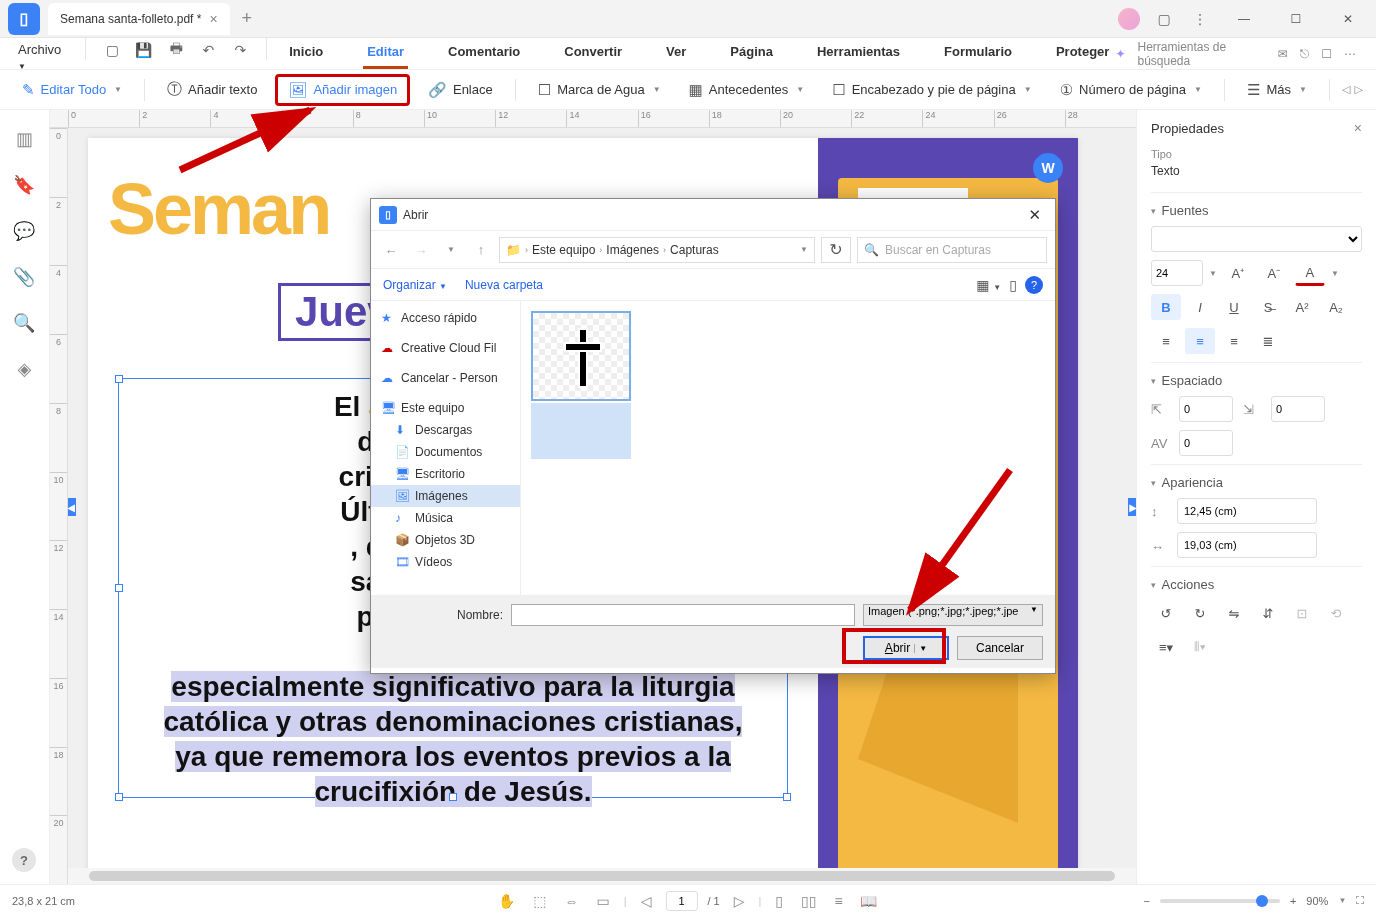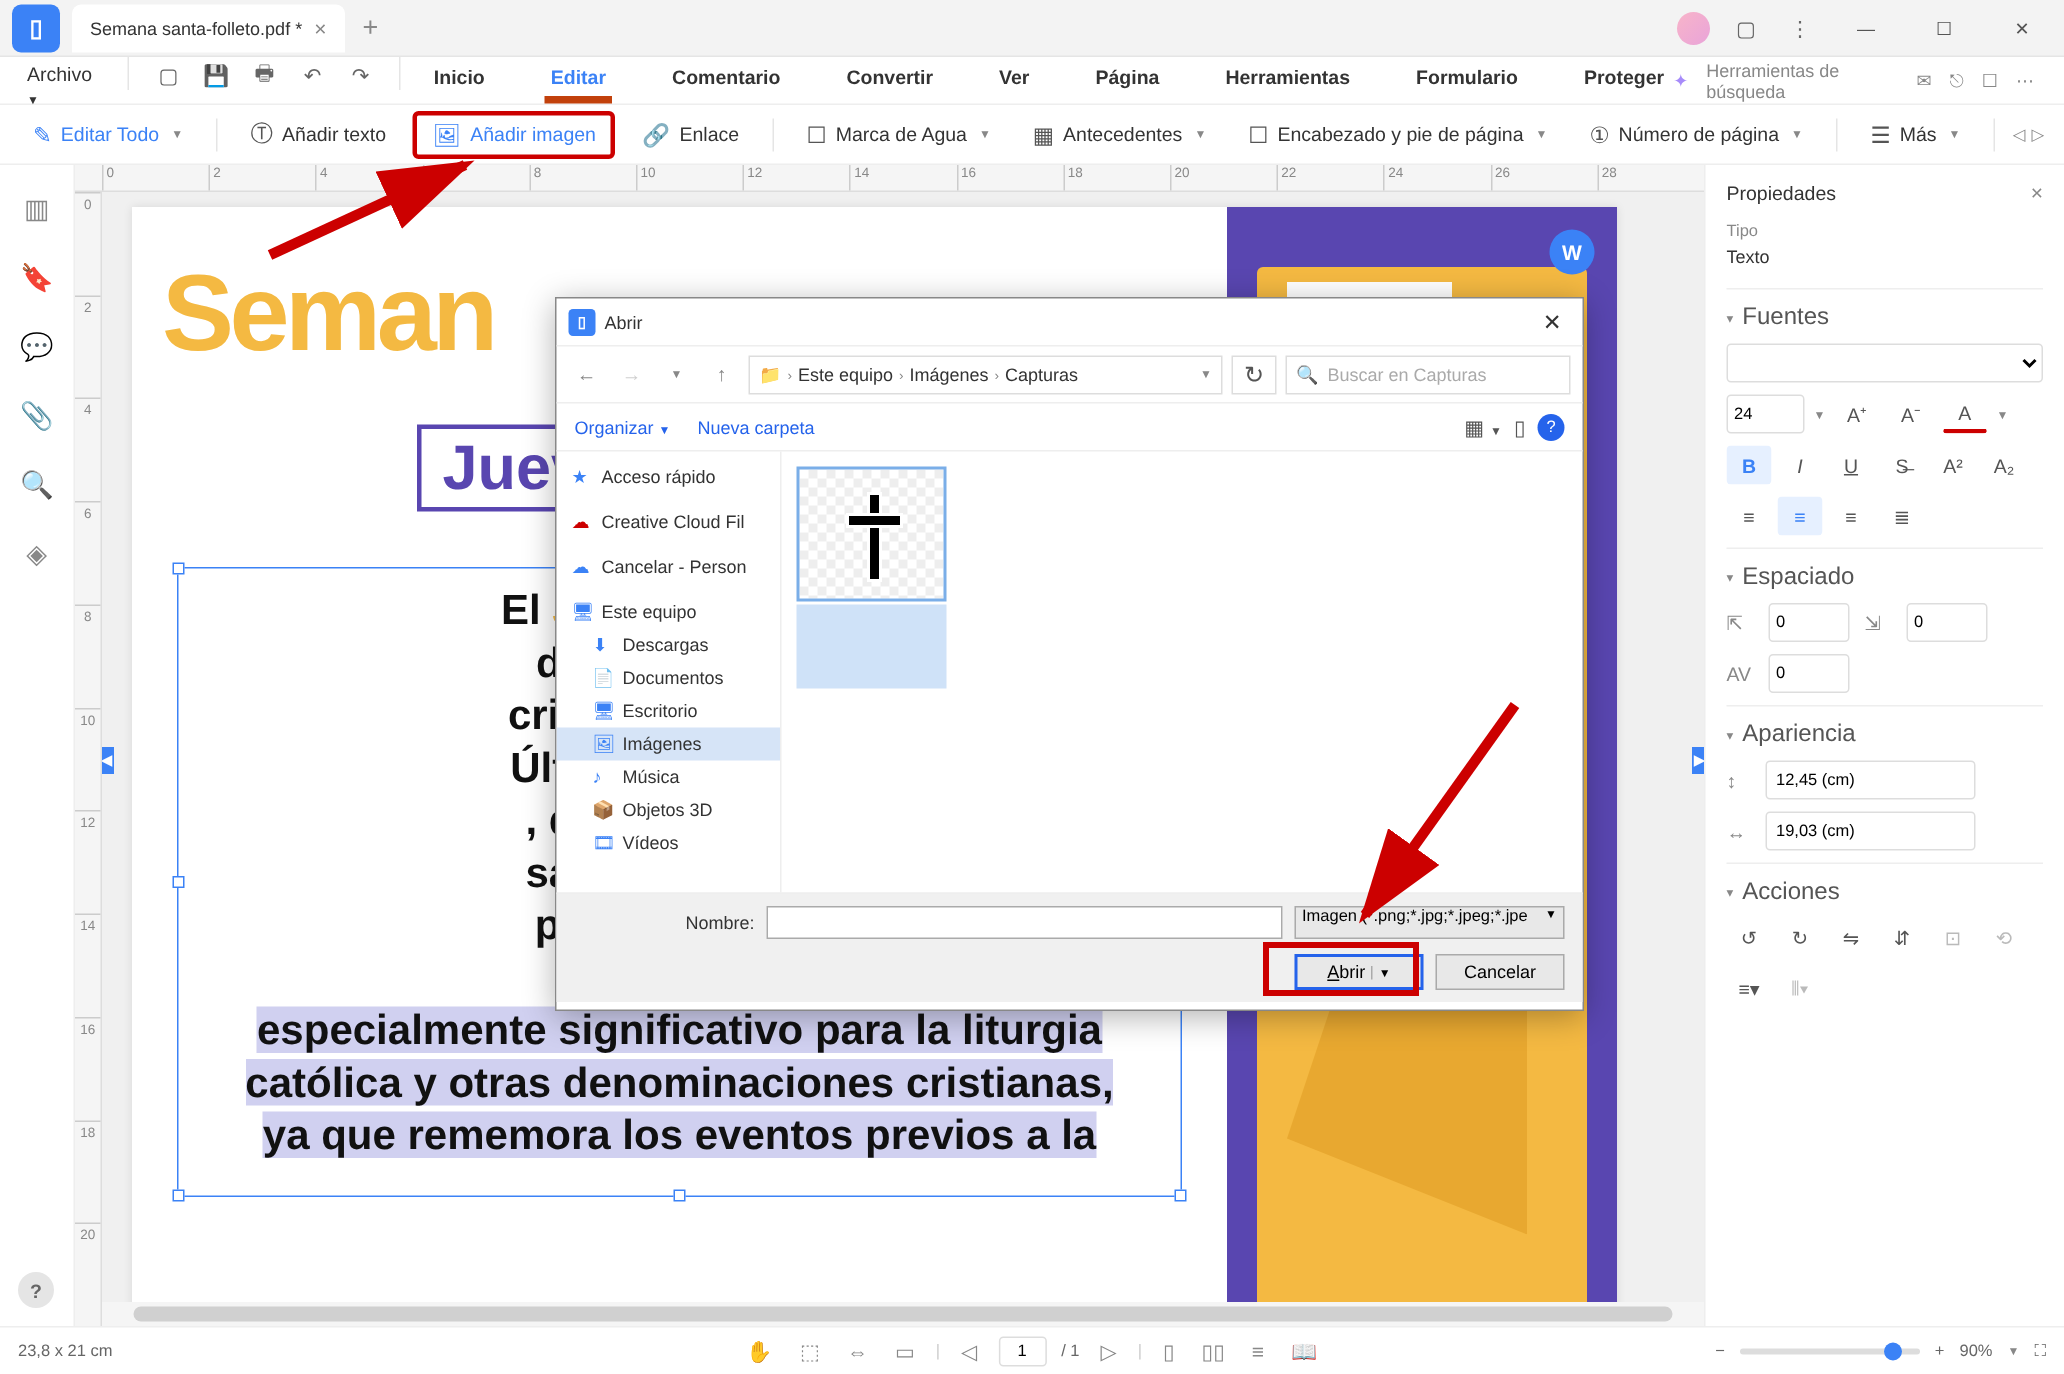--- a/index.html
+++ b/index.html
@@ -16,21 +16,21 @@
 .avatar { width: 22px; height: 22px; border-radius: 50%; background: linear-gradient(135deg, #f8b4c9, #e9a4d9); }
 .win-btn { width: 40px; height: 38px; display: flex; align-items: center; justify-content: center; color: #555; font-size: 12px; }
 
 
 .menu-bar { height: 32px; display: flex; padding: 0 8px; gap: 2px; border-bottom: 1px solid #eee; }
 .file-menu { font-size: 13px; color: #333; padding: 4px 10px; }
 .menu-icons { display: flex; gap: 8px; padding: 0 8px; }
 .menu-icons .ic { width: 24px; height: 24px; display: flex; align-items: center; justify-content: center; color: #666; font-size: 14px; }
 .main-tabs { display: flex; margin-left: 12px; gap: 36px; }
 .main-tab { font-size: 13px; color: #333; padding: 6px 4px; font-weight: 600; }
-.main-tab.active { color: #3b82f6; border-bottom: 5px solid #c2410c; }
+.main-tab.active { color: #3b82f6; border-bottom: 3px solid #c2410c; }
 .search-tools { margin-left: auto; display: flex; align-items: center; gap: 12px; font-size: 12px; color: #888; padding-right: 12px; }
 .sparkle { color: #a78bfa; }
 
 
 .toolbar { height: 40px; display: flex; align-items: center; padding: 0 12px; gap: 8px; border-bottom: 1px solid #eee; }
 .tool-btn { display: flex; align-items: center; gap: 6px; padding: 4px 10px; font-size: 13px; color: #333; border-radius: 4px; }
 .tool-btn .ic { font-size: 15px; color: #555; }
 .tool-btn.primary { color: #3b82f6; }
 .tool-btn.primary .ic { color: #3b82f6; }
 .tool-btn.highlighted { border: 3px solid #cc0000; border-radius: 4px; }
@@ -70,21 +70,21 @@
 .hl-orange { color: #f4b942; }
 .hl-sel { background: #d0d0f0; }
 
 
 .props-panel { width: 240px; border-left: 1px solid #eee; background: #fff; padding: 10px 14px; overflow-y: auto; }
 .props-panel h3 { font-size: 13px; font-weight: 400; color: #333; margin-bottom: 12px; display: flex; justify-content: space-between; align-items: center; }
 .props-panel .close-x { color: #888; font-size: 14px; }
 .prop-label { font-size: 11px; color: #888; margin-bottom: 4px; }
 .prop-value { font-size: 12px; color: #333; margin-bottom: 14px; }
 .section { border-top: 1px solid #eee; padding-top: 10px; margin-top: 6px; }
-.section-head { font-size: 16px; color: #555; margin-bottom: 8px; display: flex; align-items: center; gap: 6px; }
+.section-head { font-size: 13px; color: #555; margin-bottom: 8px; display: flex; align-items: center; gap: 6px; }
 .section-head::before { content: '▾'; font-size: 9px; color: #888; }
 .font-select { width: 100%; height: 26px; border: 1px solid #ddd; border-radius: 3px; font-size: 11px; padding: 0 6px; margin-bottom: 8px; background: #fff; }
 .btn-row { display: flex; gap: 4px; margin-bottom: 8px; flex-wrap: wrap; }
 .fmt-btn { width: 30px; height: 26px; border: 1px solid transparent; border-radius: 3px; display: flex; align-items: center; justify-content: center; font-size: 13px; color: #555; }
 .fmt-btn.active { background: #e6f0ff; color: #3b82f6; font-weight: bold; }
 .size-row { display: flex; gap: 6px; margin-bottom: 8px; align-items: center; }
 .size-input { width: 52px; height: 26px; border: 1px solid #ddd; border-radius: 3px; font-size: 11px; padding: 0 4px; }
 .spacing-row { display: flex; gap: 10px; margin-bottom: 8px; align-items: center; }
 .spacing-row .inp { width: 54px; height: 26px; border: 1px solid #ddd; border-radius: 3px; font-size: 11px; padding: 0 4px; }
 .dim-input { width: 140px; height: 26px; border: 1px solid #ddd; border-radius: 3px; font-size: 11px; padding: 0 6px; margin-left: 8px; }
@@ -319,20 +319,21 @@
           <span>del Triduo Pas</span><br>
           <span>cristiana. Es el dí</span><br>
           <span>Última Cena de J</span><br>
           <span>, durante la cua</span><br>
           <span>sacramento del</span><br>
           <span>pies de sus ap</span><br>
           <span>humildd y</span><br>
           <span class="hl-sel">especialmente significativo para la liturgia</span><br>
           <span class="hl-sel">católica y otras denominaciones cristianas,</span><br>
           <span class="hl-sel">ya que rememora los eventos previos a la</span><br>
+          <span class="hl-sel">crucifixión de Jesús.</span>
         </div>
       </div>
       <div style="position:absolute;left:-2px;top:370px;width:10px;height:18px;background:#3b82f6;color:#fff;font-size:10px;display:flex;align-items:center;justify-content:center;">◀</div>
       <div style="position:absolute;right:-2px;top:370px;width:10px;height:18px;background:#3b82f6;color:#fff;font-size:10px;display:flex;align-items:center;justify-content:center;">▶</div>
     </div>
     <div class="hscroll">
         <div class="thumb"></div>
       </div>
   </div>
 

